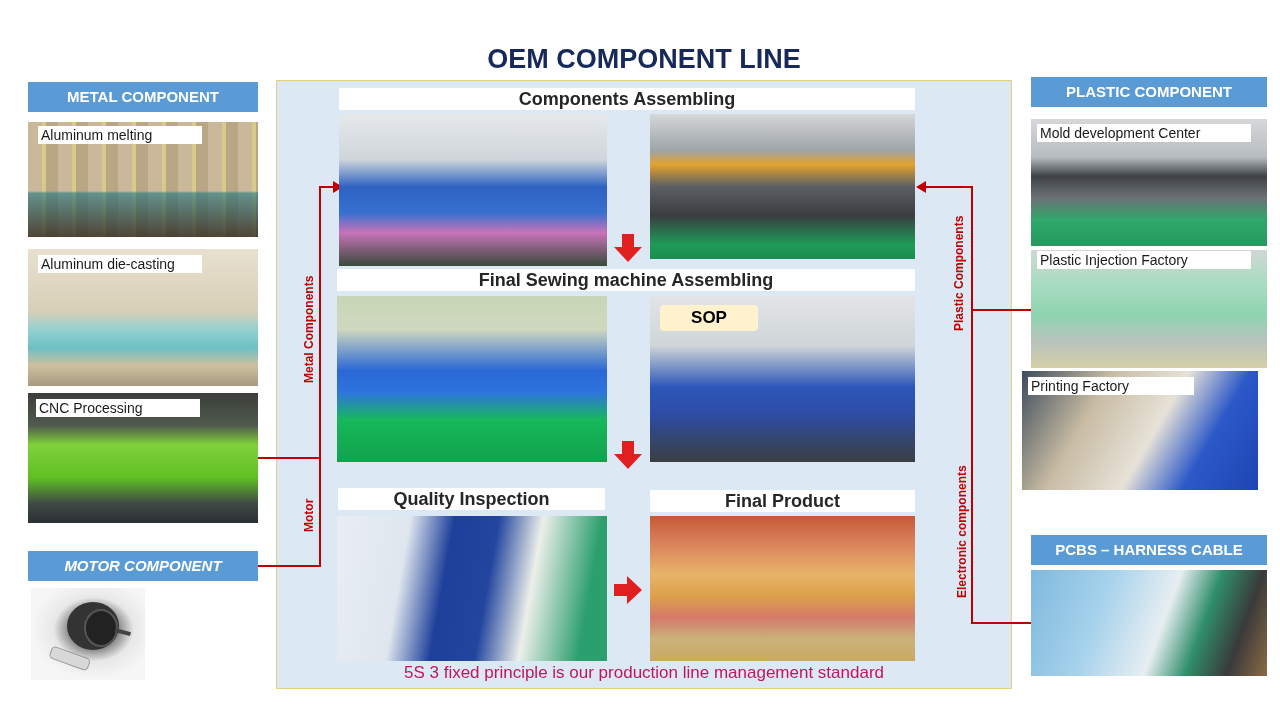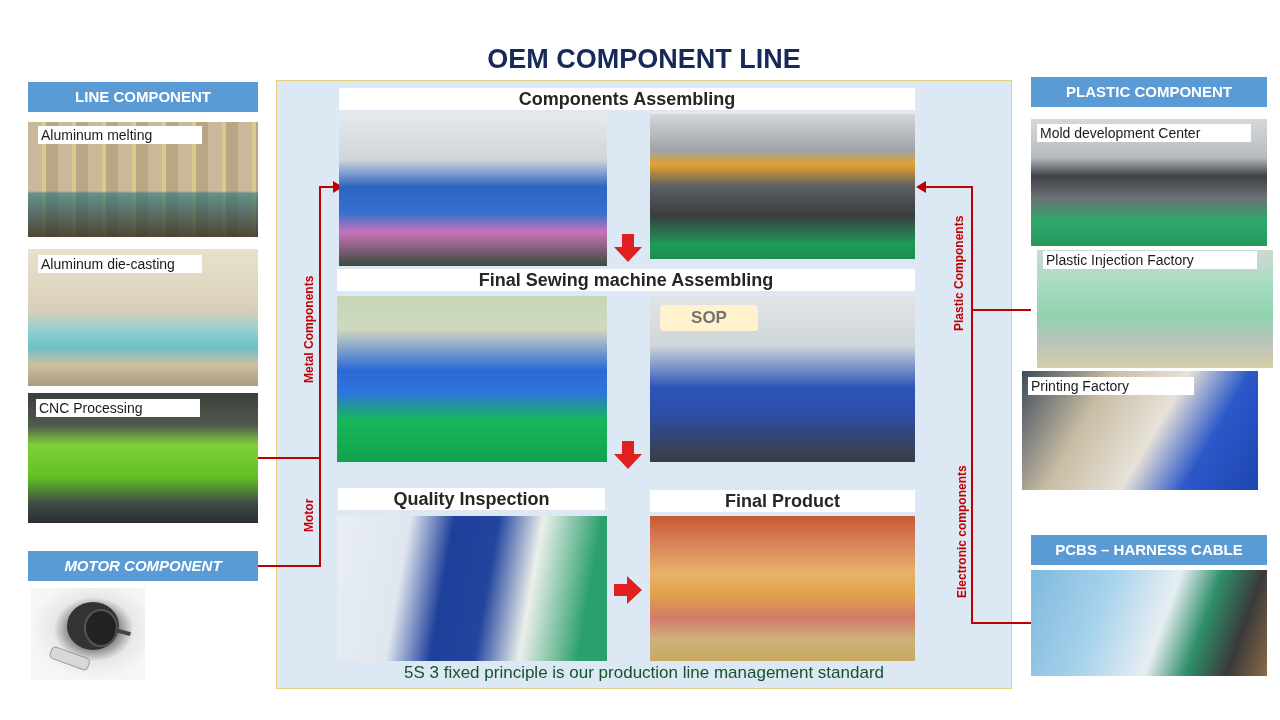--- a/index.html
+++ b/index.html
@@ -68,43 +68,43 @@
       linear-gradient(180deg, #c6d6b4 0%, #d0d8c0 20%, #2a68d6 45%, #2e74de 58%, #16b85a 75%, #11a24d 100%); }
     .ph-sew2 { background:
       linear-gradient(180deg, #e2e5e7 0%, #cfd5d8 30%, #2c56b8 55%, #2e4da8 70%, #3a3e42 100%); }
     .ph-qi { background:
       linear-gradient(100deg, #e9eef4 0%, #dfe6ee 25%, #1e3f9a 40%, #23459e 55%, #ecefea 70%, #2c9f6e 90%); }
     .ph-final { background:
       linear-gradient(180deg, #c55a35 0%, #d9805a 18%, #e7b36a 40%, #dea04a 55%, #d47a6a 70%, #cbb27a 85%, #c9a962 100%); }
 
     
     .sop-badge {
-      position: absolute; background: #fff2cc; border-radius: 4px; color: #737373;
+      position: absolute; background: #fff2cc; border-radius: 4px; color: #000000;
       font-weight: bold; font-size: 17px; text-align: center; line-height: 26px;
     }
 
     
     .line { position: absolute; background: #c00000; }
     .vlabel {
       position: absolute; color: #c00000; font-weight: bold; font-size: 12px;
       white-space: nowrap; transform-origin: left top; transform: rotate(-90deg);
     }
     .footer-text {
       position: absolute; left: 276px; top: 663px; width: 736px; text-align: center;
-      color: #14532d; font-size: 17px;
+      color: #be185d; font-size: 17px;
     }
   </style>
 </head>
 <body>
 
 <div class="main-title">OEM COMPONENT LINE</div>
 
 <div class="center-frame"></div>
 
-<div class="cat-head" style="left:28px; top:82px; width:230px;">LINE COMPONENT</div>
+<div class="cat-head" style="left:28px; top:82px; width:230px;">METAL COMPONENT</div>
 
 <div class="photo ph-melting" style="left:28px; top:122px; width:230px; height:115px;">
   <div class="caption" style="left:10px; top:4px; width:164px;">Aluminum melting</div>
 </div>
 
 <div class="photo ph-diecast" style="left:28px; top:249px; width:230px; height:137px;">
   <div class="caption" style="left:10px; top:6px; width:164px;">Aluminum die-casting</div>
 </div>
 
 <div class="photo ph-cnc" style="left:28px; top:393px; width:230px; height:130px;">
@@ -159,21 +159,21 @@
 </svg>
 
 <div class="footer-text">5S 3 fixed principle is our production line management standard</div>
 
 <div class="cat-head" style="left:1031px; top:77px; width:236px;">PLASTIC COMPONENT</div>
 
 <div class="photo ph-mold" style="left:1031px; top:119px; width:236px; height:127px;">
   <div class="caption" style="left:6px; top:5px; width:214px;">Mold development Center</div>
 </div>
 
-<div class="photo ph-inject" style="left:1031px; top:250px; width:236px; height:118px;margin-left:6px;">
+<div class="photo ph-inject" style="left:1031px; top:250px; width:236px; height:118px;">
   <div class="caption" style="left:6px; top:1px; width:214px;">Plastic Injection Factory</div>
 </div>
 
 <div class="photo ph-printing" style="left:1022px; top:371px; width:236px; height:119px;">
   <div class="caption" style="left:6px; top:6px; width:166px;">Printing Factory</div>
 </div>
 
 <div class="cat-head" style="left:1031px; top:535px; width:236px;">PCBS – HARNESS CABLE</div>
 
 <div class="photo ph-pcb" style="left:1031px; top:570px; width:236px; height:106px;"></div>

